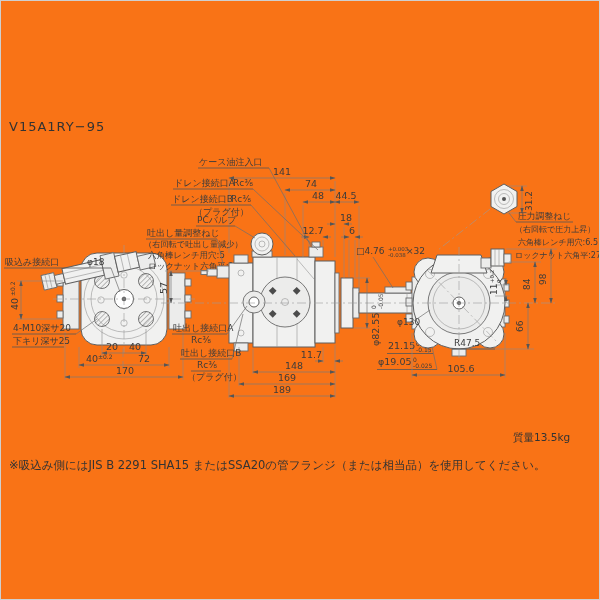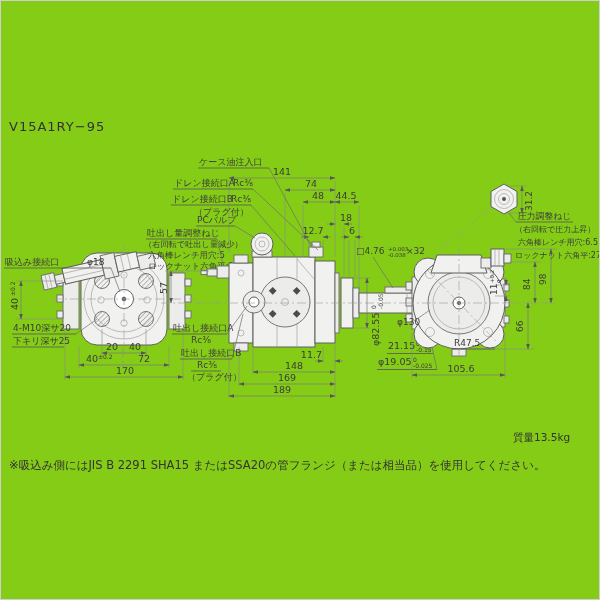--- a/index.html
+++ b/index.html
@@ -1,16 +1,16 @@
 <!DOCTYPE html>
 <html><head>
 <meta charset="utf-8">
 <style>
   html,body{margin:0;padding:0;background:#fff;}
-  .frame{position:relative;width:600px;height:600px;background:#84cc16;border:1px solid #cfcfcf;box-sizing:border-box;overflow:hidden;}
+  .frame{position:relative;width:600px;height:600px;background:#f97316;border:1px solid #cfcfcf;box-sizing:border-box;overflow:hidden;}
   svg{display:block;}
   text{font-family:"DejaVu Sans",sans-serif;fill:#3c3c3c;}
   .title{font-size:13px;letter-spacing:1px;fill:#333;}
   .note{font-size:11.5px;fill:#333;}
   .mass{font-size:10.5px;fill:#333;}
   .lbl{font-size:9px;}
   .lbl82{font-size:8.2px;}
   .lbl8{font-size:8px;}
   .lbl85{font-size:8.5px;}
   .lbl88{font-size:8.8px;}

